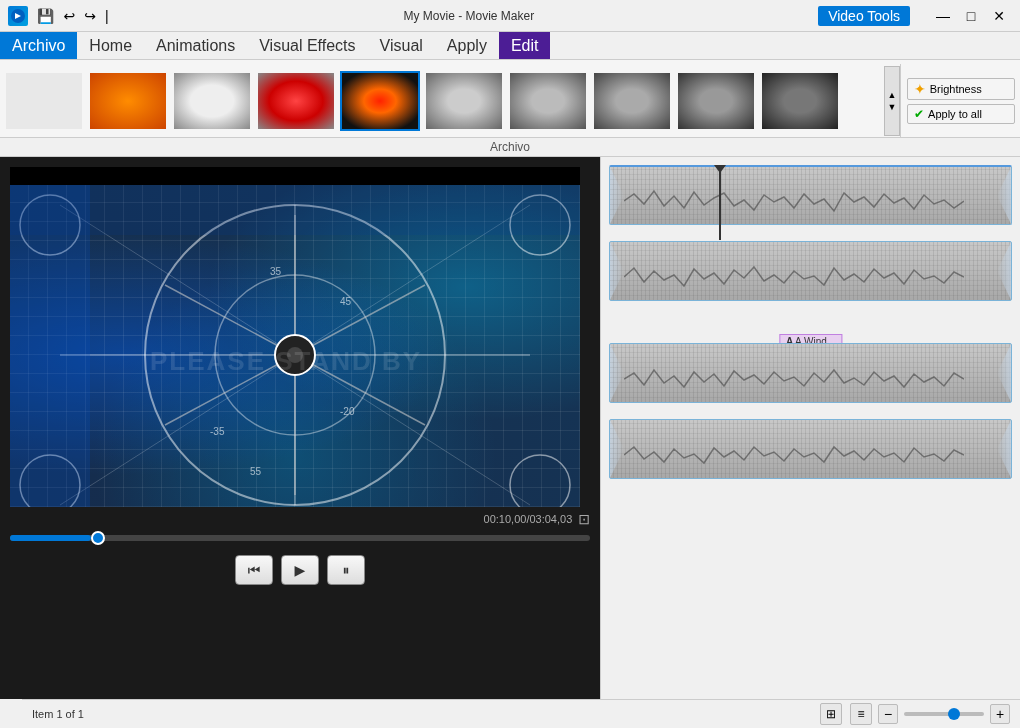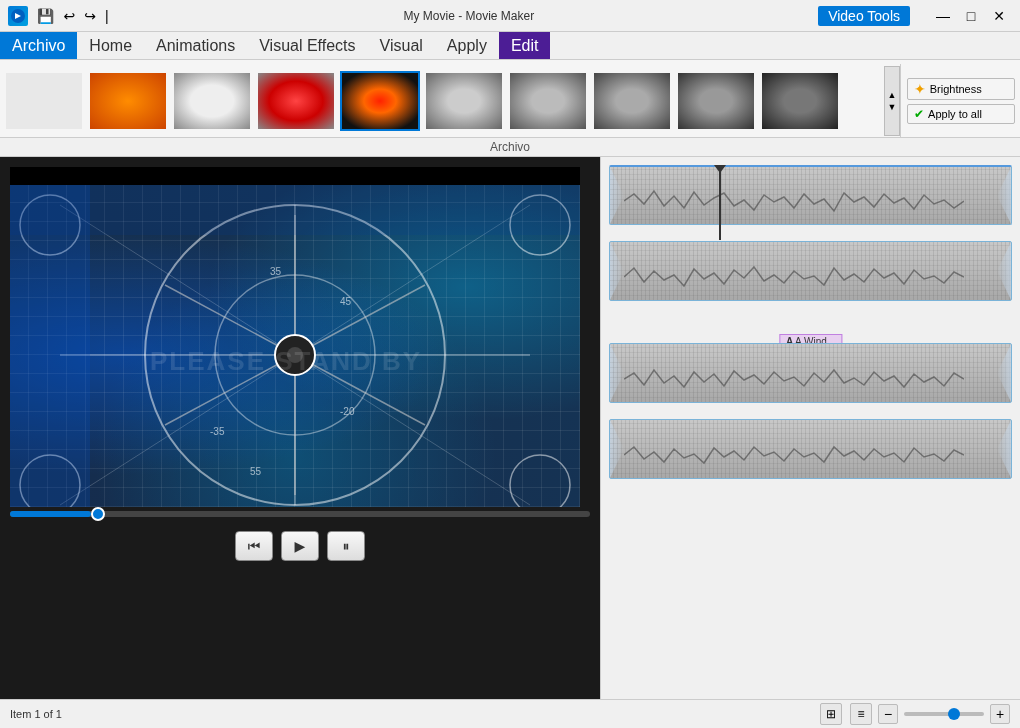--- a/index.html
+++ b/index.html
@@ -342,20 +342,21 @@
     #status-bar {
       height: 28px;
       background: #f0f0f0;
       border-top: 1px solid #ccc;
       display: flex;
       align-items: center;
       padding: 0 10px;
       font-size: 11px;
       color: #333;
       justify-content: space-between;
+      margin-left: 22px;
     }
     .zoom-controls {
       display: flex;
       align-items: center;
       gap: 6px;
     }
     .zoom-btn {
       width: 20px;
       height: 20px;
       border: 1px solid #bbb;
@@ -539,20 +540,24 @@
           <text x="240" y="290" fill="rgba(255,255,255,0.6)" font-size="10">55</text>
 
           <text x="140" y="185" fill="rgba(255,255,255,0.12)" font-size="26" font-weight="bold" letter-spacing="2">PLEASE STAND BY</text>
 
           <rect x="0" y="0" width="80" height="340" fill="rgba(0,80,200,0.25)"></rect>
           <rect x="0" y="0" width="570" height="50" fill="rgba(0,60,160,0.15)"></rect>
 
           <rect x="0" y="0" width="570" height="340" fill="url(#noise)" opacity="0.3"></rect>
         </svg>
       </div>
+    </div>
+    <div id="preview-time">
+      <span>00:10,00/03:04,03</span>
+      <span class="expand-icon">⊡</span>
     </div>
     <div id="seek-bar">
       <div class="seek-fill"></div>
       <div class="seek-thumb"></div>
     </div>
     <div id="playback-controls">
       <button class="ctrl-btn">
         <span>⏮</span>
       </button>
       <button class="ctrl-btn">

